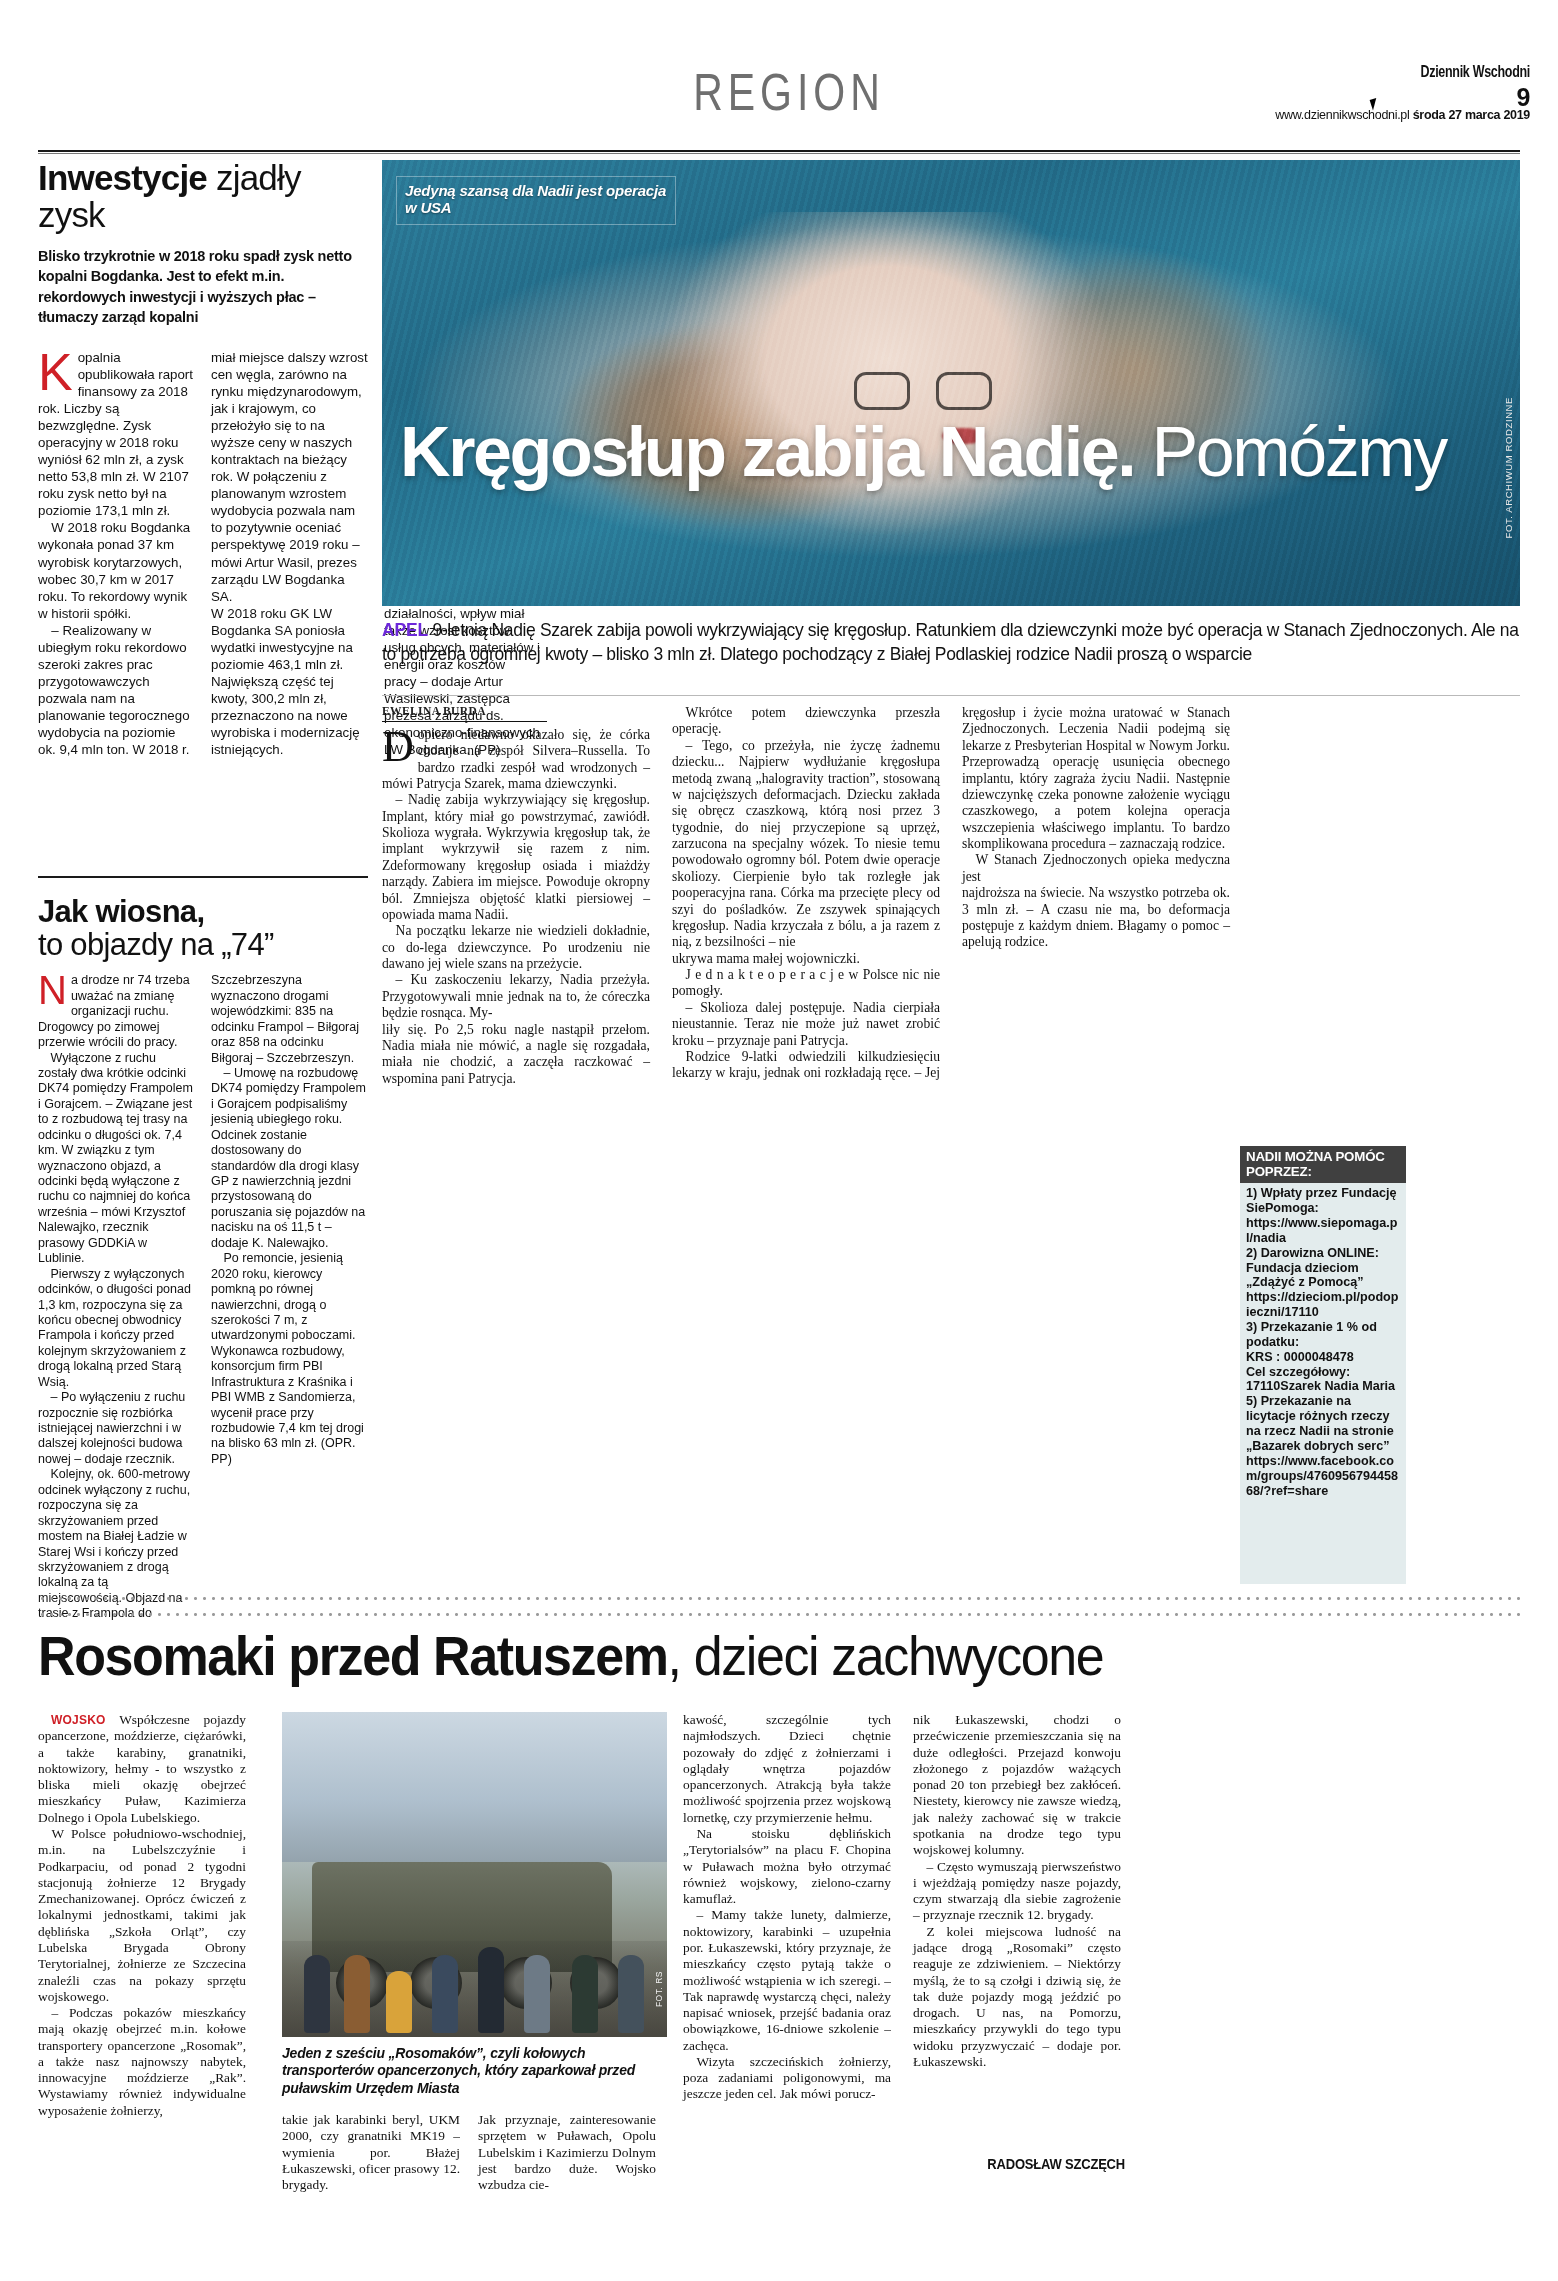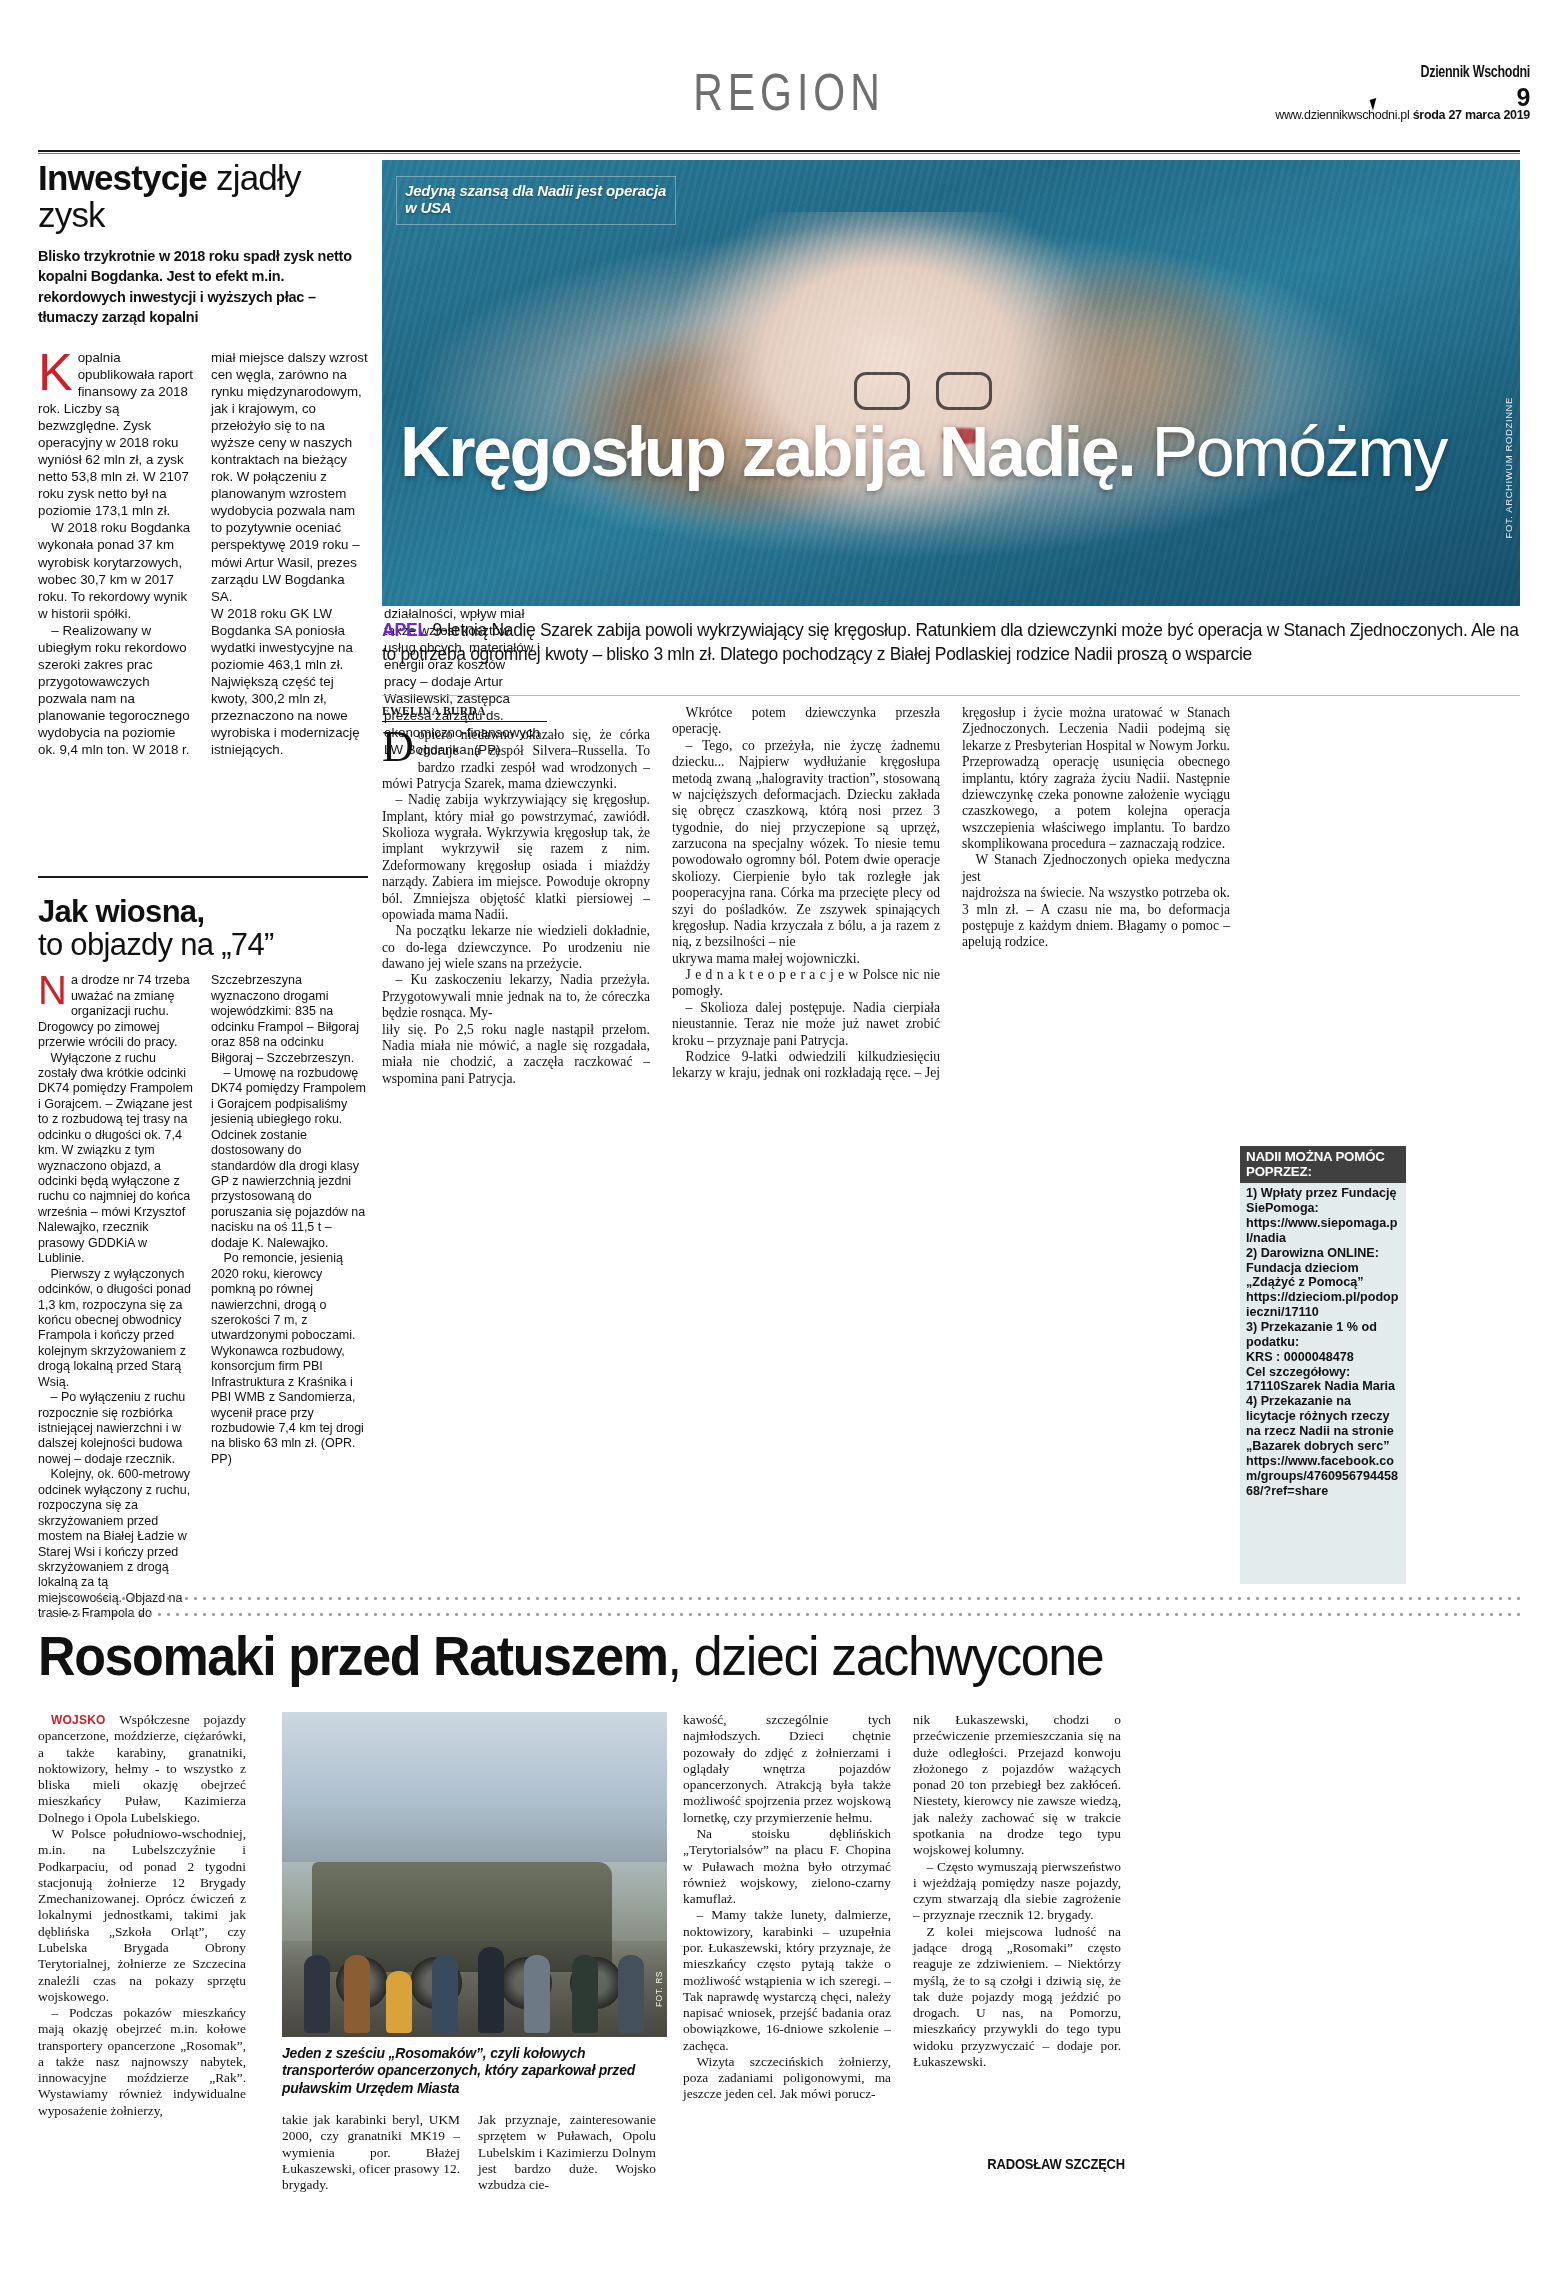--- a/index.html
+++ b/index.html
@@ -270,21 +270,21 @@
   <div class="helpbox">
     <div class="hdr">NADII MOŻNA POMÓC POPRZEZ:</div>
     <div class="inner">
       <div>1) Wpłaty przez Fundację SiePomoga:</div>
       <div>https://www.siepomaga.pl/nadia</div>
       <div>2) Darowizna ONLINE: Fundacja dzieciom „Zdążyć z Pomocą”</div>
       <div>https://dzieciom.pl/podopieczni/17110</div>
       <div>3) Przekazanie 1 % od podatku:</div>
       <div>KRS : 0000048478</div>
       <div>Cel szczegółowy: 17110Szarek Nadia Maria</div>
-      <div>4) Przekazanie na licytacje różnych rzeczy na rzecz Nadii na stronie „Bazarek dobrych serc”</div>
+      <div>5) Przekazanie na licytacje różnych rzeczy na rzecz Nadii na stronie „Bazarek dobrych serc”</div>
       <div>https://www.facebook.com/groups/476095679445868/?ref=share</div>
     </div>
   </div>
 
   <div class="dots" style="top:1596px"></div>
   <div class="dots" style="top:1612px"></div>
 
   <h2 class="hl-rosomaki">
     <b>Rosomaki przed Ratuszem</b><span>, dzieci zachwycone</span>
   </h2>

